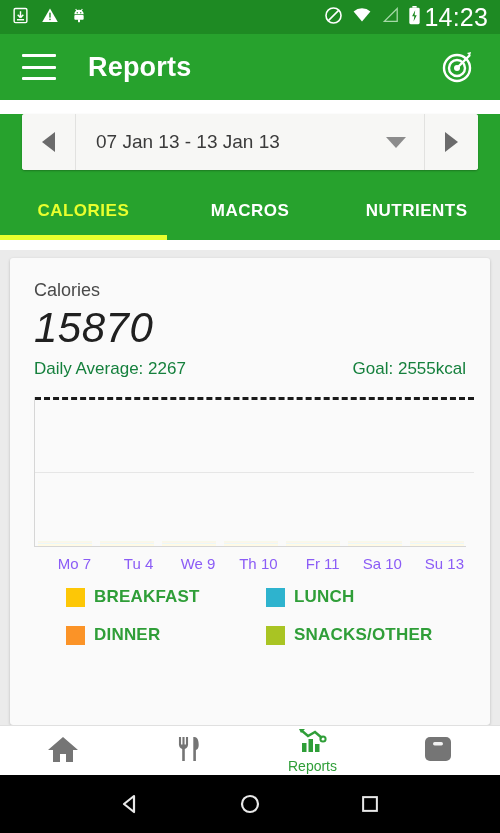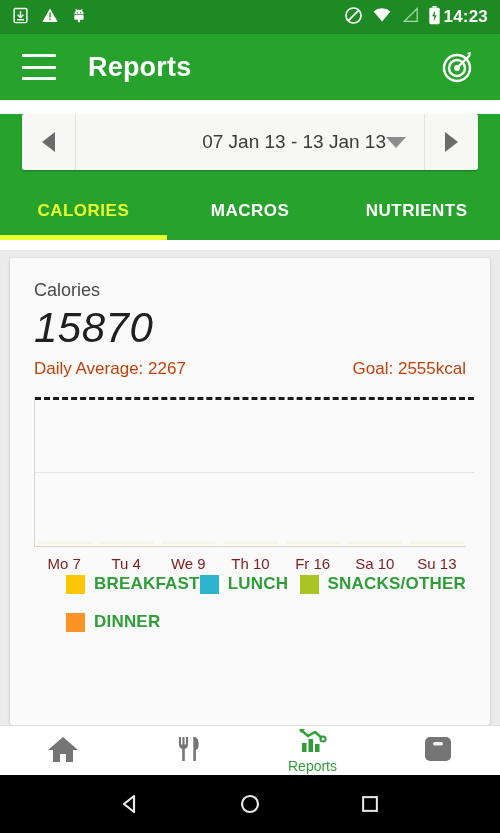--- a/index.html
+++ b/index.html
@@ -17,22 +17,22 @@
     background: #1e8a23;
     display: flex;
     align-items: center;
     padding: 0 12px;
     color: #ffffff;
   }
   #status-left { display: flex; align-items: center; gap: 12px; }
   #status-right { margin-left: auto; display: flex; align-items: center; gap: 9px; }
   .sb-icon { display: block; }
   #status-clock {
-    font-size: 17px;
-    font-weight: bold;
+    font-size: 25px;
+    font-weight: normal;
     letter-spacing: .2px;
     color: #ffffff;
     margin-left: 3px;
     font-family: "Liberation Sans", sans-serif;
   }
 
   
   #app-bar {
     background: #27a22d;
     height: 66px;
@@ -79,21 +79,21 @@
     background: #f7f7f5;
   }
   #date-prev-button { border-right: 1px solid #e2e2e0; }
   #date-next-button { border-left: 1px solid #e2e2e0; }
   .tri { width: 0; height: 0; }
   .tri-left  { border-top: 10px solid transparent; border-bottom: 10px solid transparent; border-right: 13px solid #6b6b6b; }
   .tri-right { border-top: 10px solid transparent; border-bottom: 10px solid transparent; border-left: 13px solid #6b6b6b; }
   .tri-down  { border-left: 10px solid transparent; border-right: 10px solid transparent; border-top: 11px solid #8c8c8c; }
   #date-range-field {
     flex: 1;
-    display: flex; align-items: center; justify-content: flex-end;
+    display: flex; align-items: center; justify-content: space-between;
     padding: 0 18px 0 20px;
     cursor: pointer;
   }
   #date-range-text { font-size: 19px; color: #3b3b3b; }
 
   
   #tab-bar {
     display: flex;
     height: 58px;
     margin-top: 12px;
@@ -135,21 +135,21 @@
     font-size: 42px;
     color: #202020;
     line-height: 50px;
     margin-top: 2px;
     letter-spacing: .5px;
     font-style: italic;
   }
   #stats-row {
     display: flex; justify-content: space-between; align-items: baseline;
     margin-top: 6px;
-    font-size: 17px; color: #c2410c;
+    font-size: 17px; color: #15803d;
   }
 
   
   #chart { position: relative; margin-top: 18px; height: 152px; }
   #chart-plot {
     position: relative;
     height: 150px;
     border-left: 1px solid #d6d6d6;
     border-bottom: 1px solid #d6d6d6;
   }
@@ -164,27 +164,27 @@
   }
   .bar { flex: 1; display: flex; flex-direction: column; justify-content: flex-end; }
   .seg { width: 100%; border: 1px solid rgba(255,255,255,.9); border-bottom: none; }
   .seg:last-child { border-bottom: 1px solid rgba(255,255,255,.9); }
   .seg-snacks    { background: #a9c423; }
   .seg-dinner    { background: #fb9327; }
   .seg-lunch     { background: #2eb3ce; }
   .seg-breakfast { background: #fdc706; }
 
   #x-labels { display: flex; gap: 8px; padding: 0 2px; margin-top: 8px; margin-left: 1px; }
-  #x-labels div { flex: 1; text-align: center; font-size: 15px; color: #7f1d1d; }
+  #x-labels div { flex: 1; text-align: right; font-size: 15px; color: #8b5cf6; }
 
   
   #legend {
-    margin-top: 25px;
+    margin-top: 38px;
     display: grid;
-    grid-template-columns: 1fr 1fr 1fr;
+    grid-template-columns: 1fr 1fr;
     row-gap: 18px;
     padding-left: 32px;
   }
   .legend-item { display: flex; align-items: center; gap: 9px; }
   .legend-swatch { width: 19px; height: 19px; flex: none; }
   .legend-text { font-size: 17px; color: #2f9e38; font-weight: bold; letter-spacing: .2px; }
 
   
   #bottom-nav {
     position: absolute; left: 0; right: 0; bottom: 58px;
@@ -372,42 +372,42 @@
               <div class="seg seg-lunch" style="height: 21.9961%;"></div>
               <div class="seg seg-breakfast" style="height: 15.3425%;"></div>
             </div>
           </div>
       </div>
       <div id="x-labels">
           <div>Mo 7</div>
           <div>Tu 4</div>
           <div>We 9</div>
           <div>Th 10</div>
-          <div>Fr 16</div>
+          <div>Fr 11</div>
           <div>Sa 10</div>
           <div>Su 13</div>
         </div>
     </div>
 
     <div id="legend">
         <div class="legend-item">
           <span class="legend-swatch" style="background: rgb(253, 199, 6);"></span>
           <span class="legend-text">BREAKFAST</span>
         </div>
         <div class="legend-item">
           <span class="legend-swatch" style="background: rgb(46, 179, 206);"></span>
           <span class="legend-text">LUNCH</span>
         </div>
         <div class="legend-item">
+          <span class="legend-swatch" style="background: rgb(251, 147, 39);"></span>
+          <span class="legend-text">DINNER</span>
+        </div>
+        <div class="legend-item">
           <span class="legend-swatch" style="background: rgb(169, 196, 35);"></span>
           <span class="legend-text">SNACKS/OTHER</span>
-        </div>
-        <div class="legend-item">
-          <span class="legend-swatch" style="background: rgb(251, 147, 39);"></span>
-          <span class="legend-text">DINNER</span>
         </div>
       </div>
 
   </div>
 </div>
 
 <div id="bottom-nav">
   <div class="nav-item">
     <span>
       <svg width="34" height="30" viewBox="0 0 34 30">

